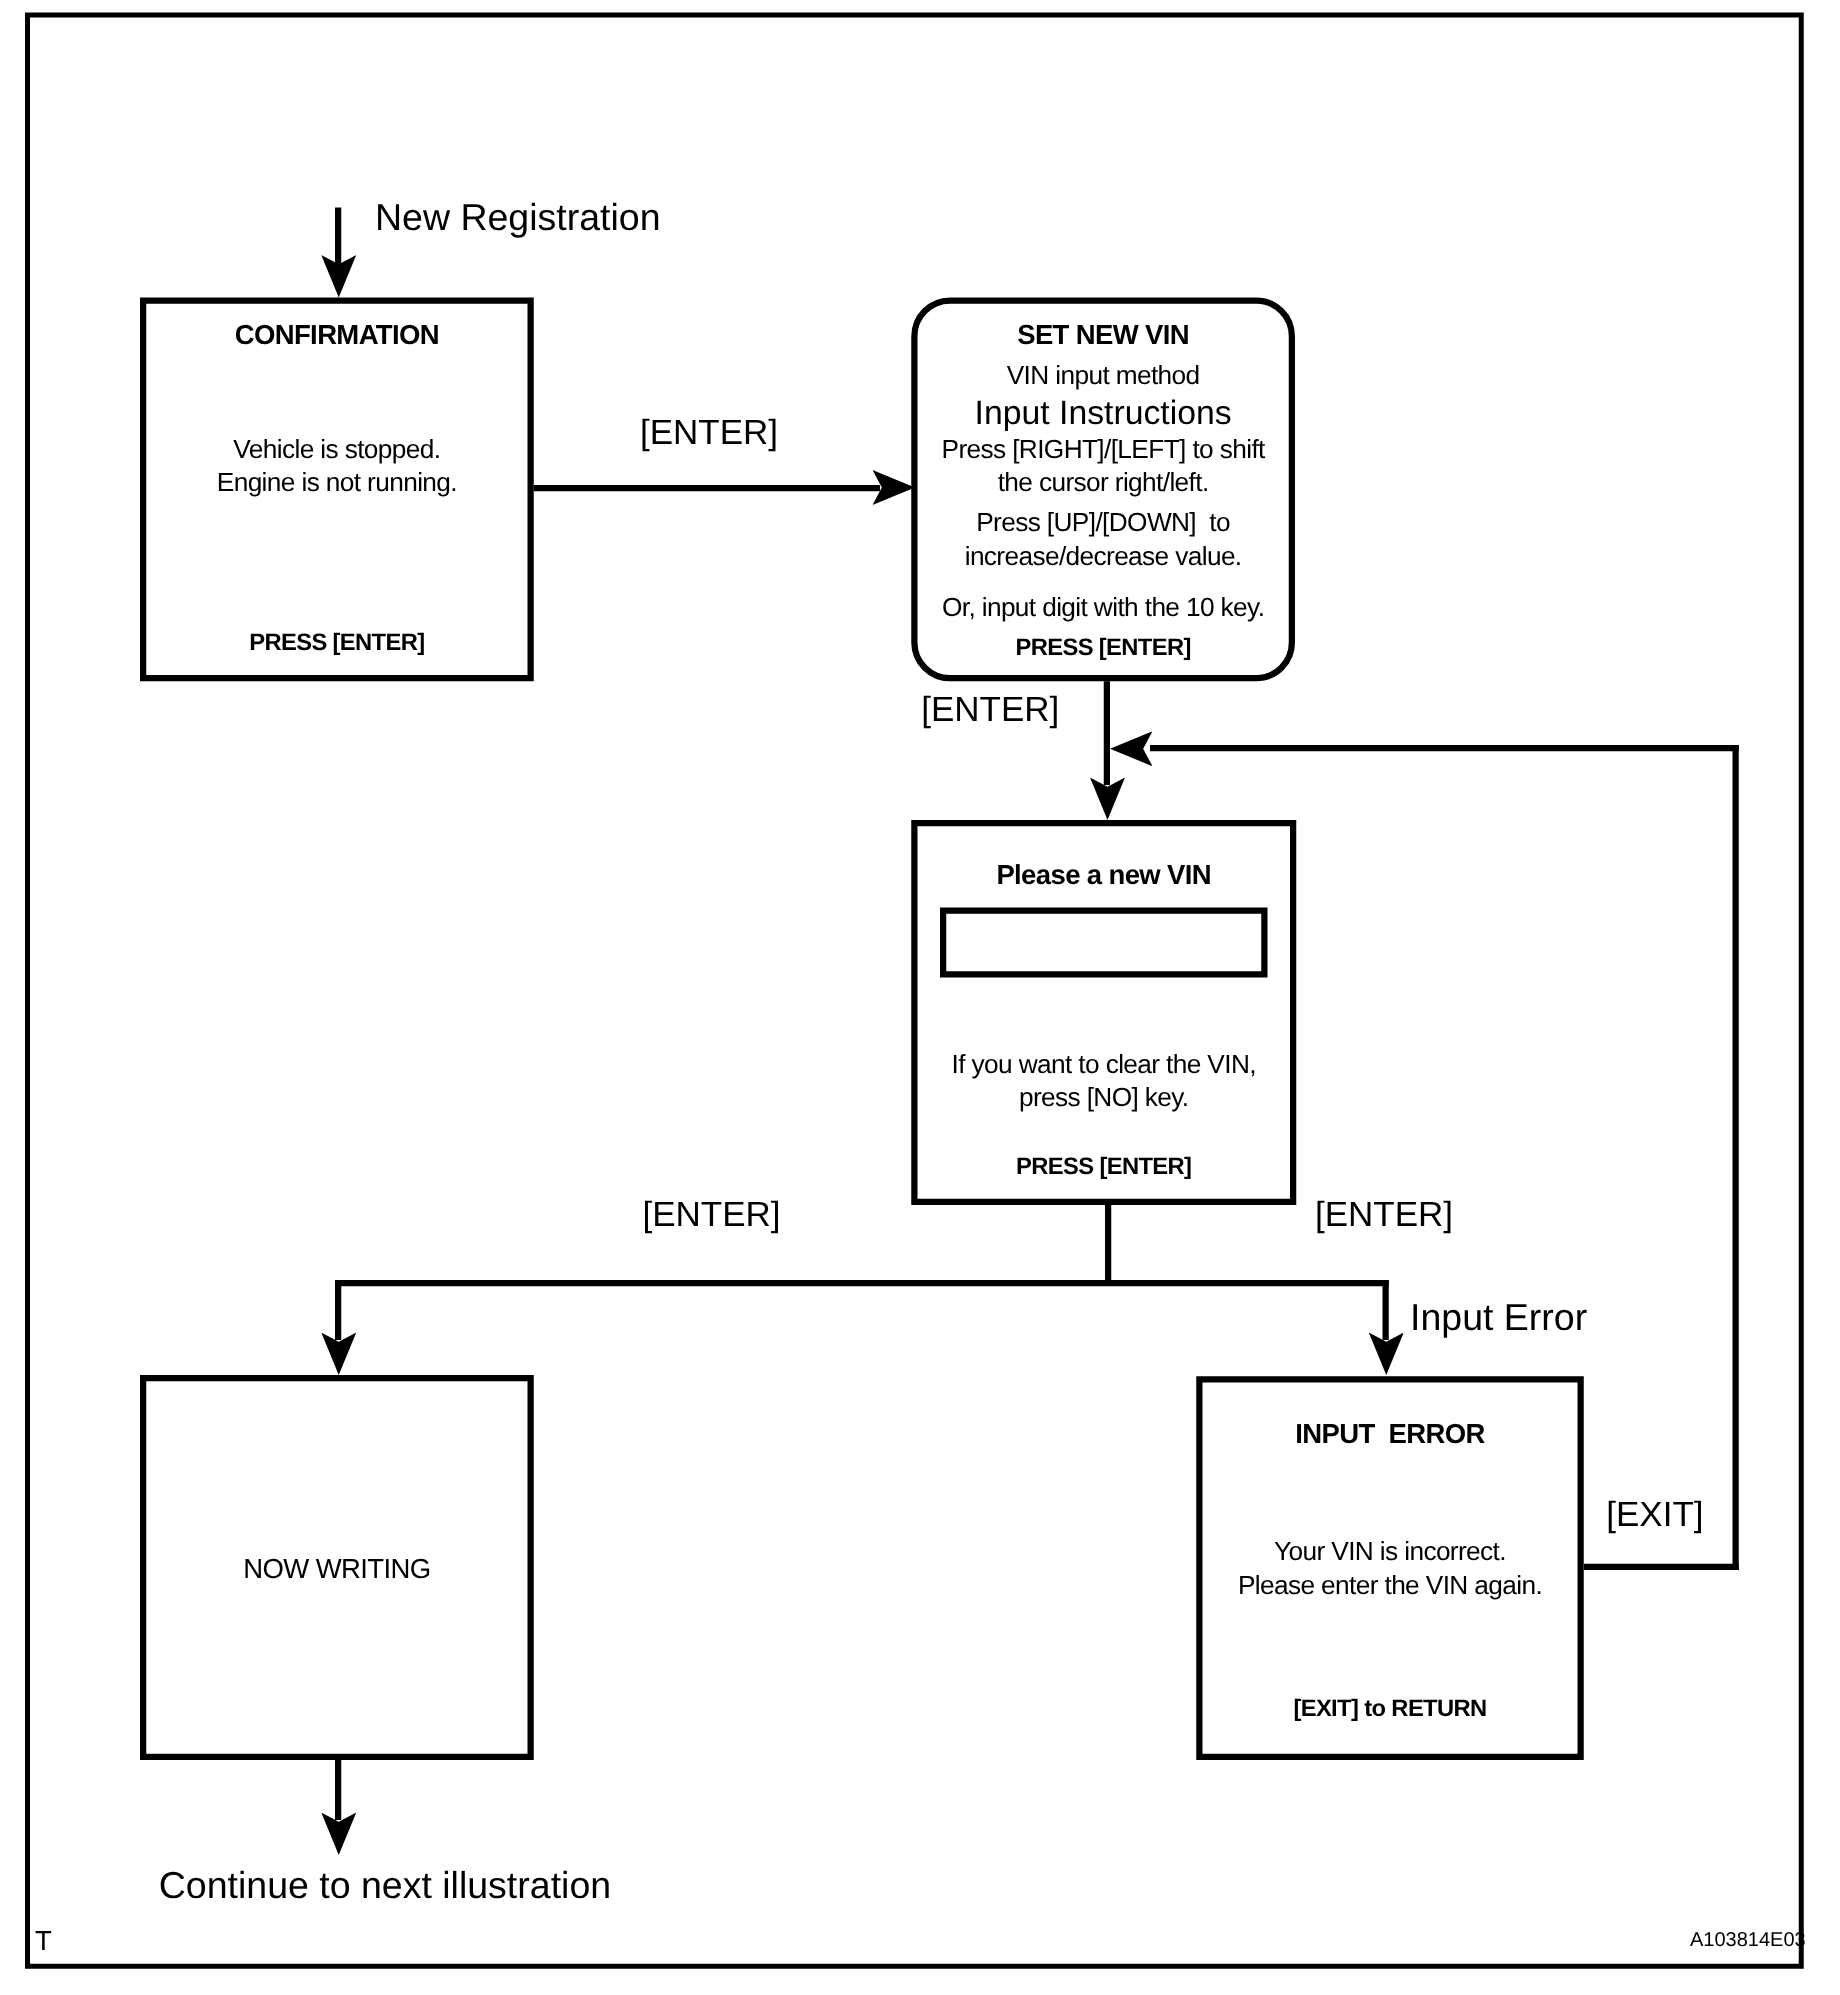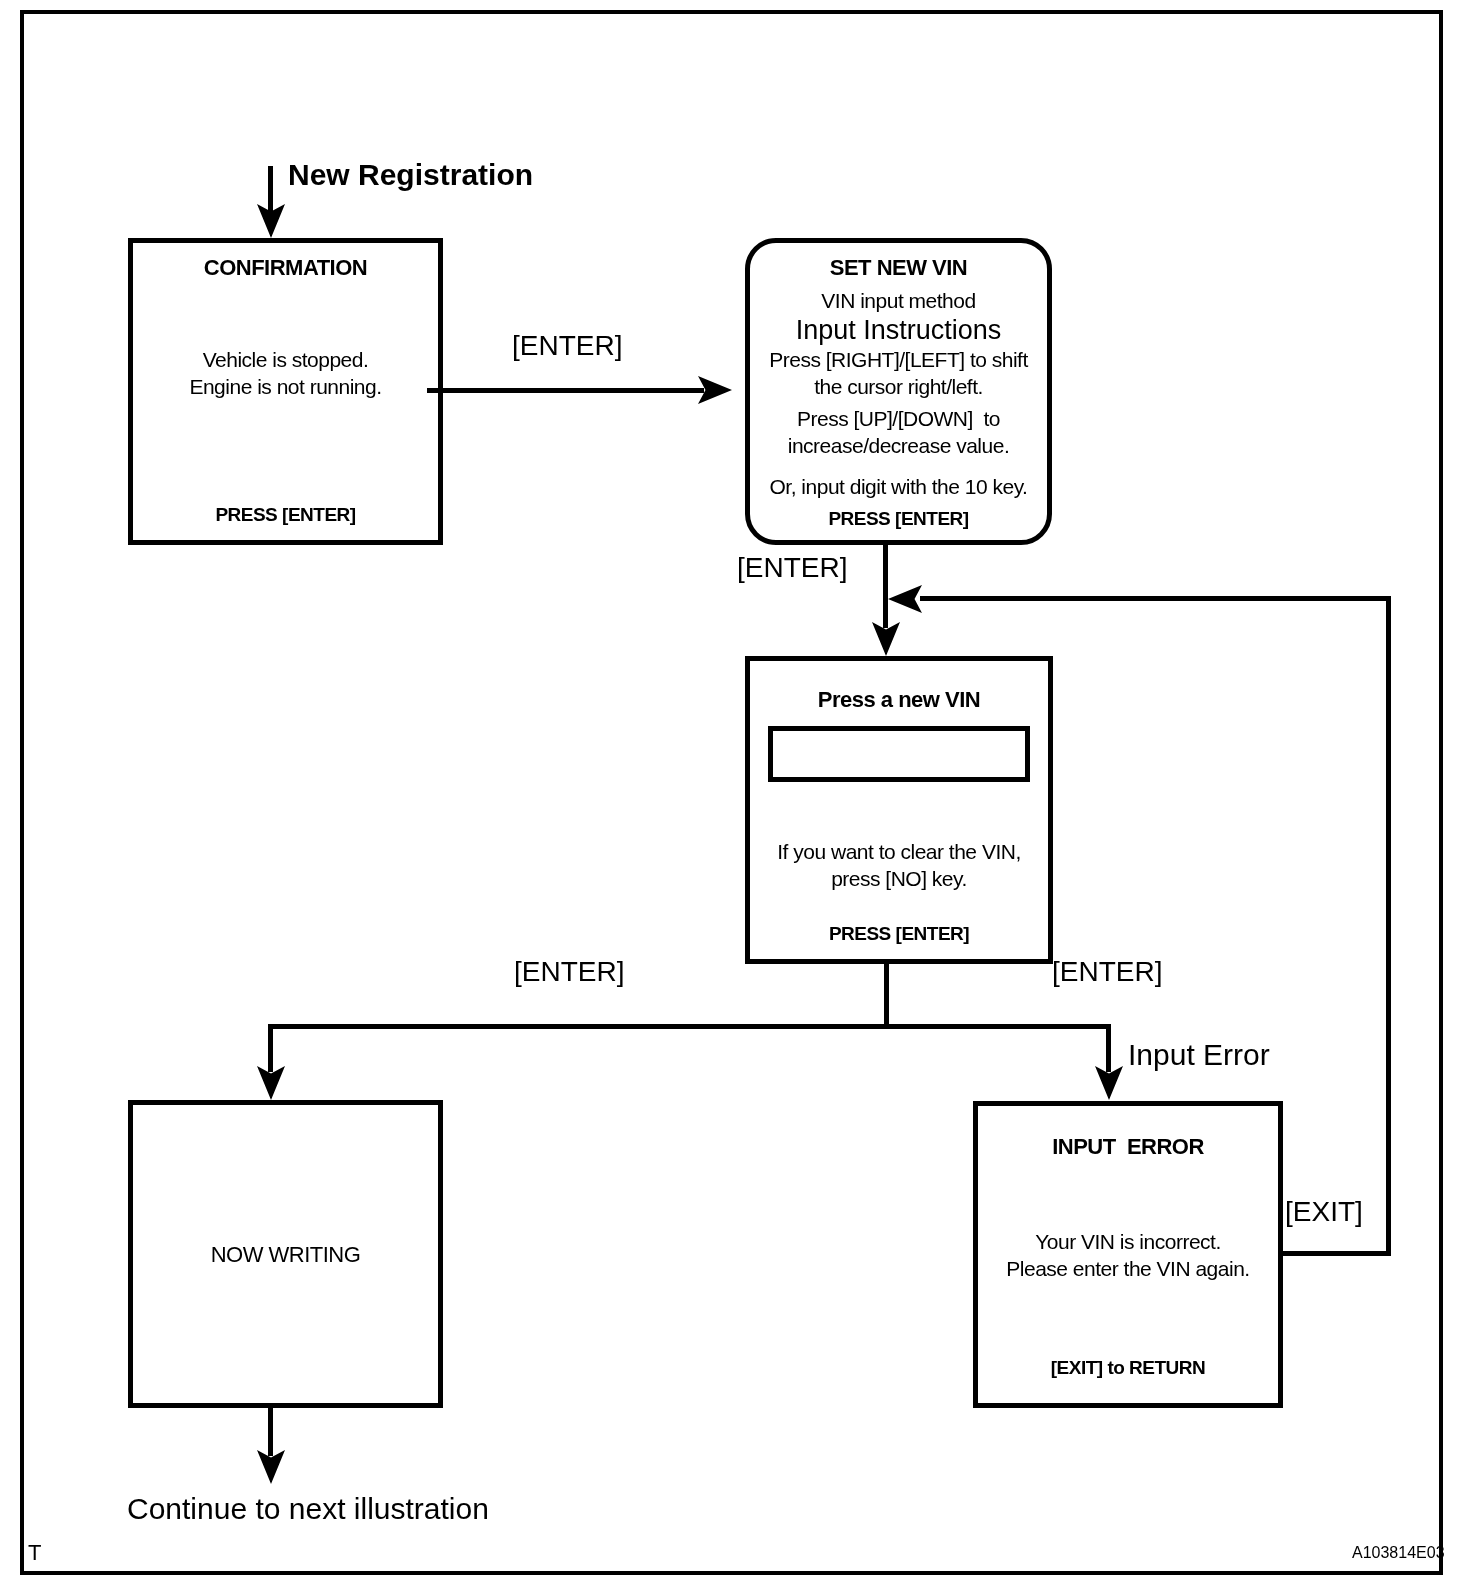--- a/index.html
+++ b/index.html
@@ -6,21 +6,21 @@
   #canvas {
     position:relative; width:1472px; height:1596px;
     background:#fff; color:#000;
     font-family:"Liberation Sans","DejaVu Sans",sans-serif;
     overflow:hidden;
   }
   .abs { position:absolute; }
   .page-border { border:4px solid #000; }
   .node {
     position:absolute; border:5px solid #000; background:#fff;
-    text-align:center; box-sizing:border-box;margin-left:16px;
+    text-align:center; box-sizing:border-box;
   }
   .box-title {
     font-weight:bold; font-size:22px; letter-spacing:-0.5px;
     white-space:pre-wrap; margin-top:12px;
   }
   .bt {
     font-weight:normal; font-size:21px; line-height:27px;
     letter-spacing:-0.5px; white-space:pre-wrap;
   }
   .heading-reg { font-weight:normal; font-size:27px; line-height:32px; }
@@ -40,21 +40,21 @@
     position:absolute; border:5px solid #000; background:#fff; box-sizing:border-box;
   }
 </style>
 </head>
 <body>
 
 <div id="canvas">
 
   <div class="abs page-border" style="left:20px; top:10px; width:1415px; height:1557px;"></div>
 
-  <div class="flabel f30" style="left:288px; top:158px;font-weight:bold;">New Registration</div>
+  <div class="flabel f30" style="left:300px; top:158px;">New Registration</div>
   <div class="line" style="left:268px; top:166px; width:5px; height:48px;"></div>
   <div class="head head-down" style="left:257px; top:204px;"></div>
 
   <div class="node" style="left:112px; top:238px; width:315px; height:307px;">
     <div class="box-title">CONFIRMATION</div>
     <div class="bt" style="margin-top:65px;">Vehicle is stopped.</div>
     <div class="bt">Engine is not running.</div>
     <div class="press">PRESS [ENTER]</div>
   </div>
 
@@ -78,21 +78,21 @@
   <div class="line" style="left:883px; top:545px; width:5px; height:83px;"></div>
   <div class="head head-down" style="left:872px; top:622px;"></div>
 
   <div class="head head-left" style="left:888px; top:585px;"></div>
   <div class="line" style="left:920px; top:596px; width:471px; height:5px;"></div>
   <div class="line" style="left:1386px; top:596px; width:5px; height:660px;"></div>
   <div class="line" style="left:1267px; top:1251px; width:124px; height:5px;"></div>
   <div class="flabel f28" style="left:1285px; top:1196px;">[EXIT]</div>
 
   <div class="node" style="left:729px; top:656px; width:308px; height:308px;">
-    <div class="box-title" style="margin-top:26px;">Press a new VIN</div>
+    <div class="box-title" style="margin-top:26px;">Please a new VIN</div>
     <div class="vin-field" style="left:18px; top:65px; width:262px; height:56px;"></div>
     <div class="bt" style="margin-top:125px;">If you want to clear the VIN,</div>
     <div class="bt">press [NO] key.</div>
     <div class="press">PRESS [ENTER]</div>
   </div>
 
   <div class="line" style="left:884px; top:964px; width:5px; height:64px;"></div>
   <div class="line" style="left:268px; top:1024px; width:843px; height:5px;"></div>
 
   <div class="flabel f28" style="left:514px; top:956px;">[ENTER]</div>

